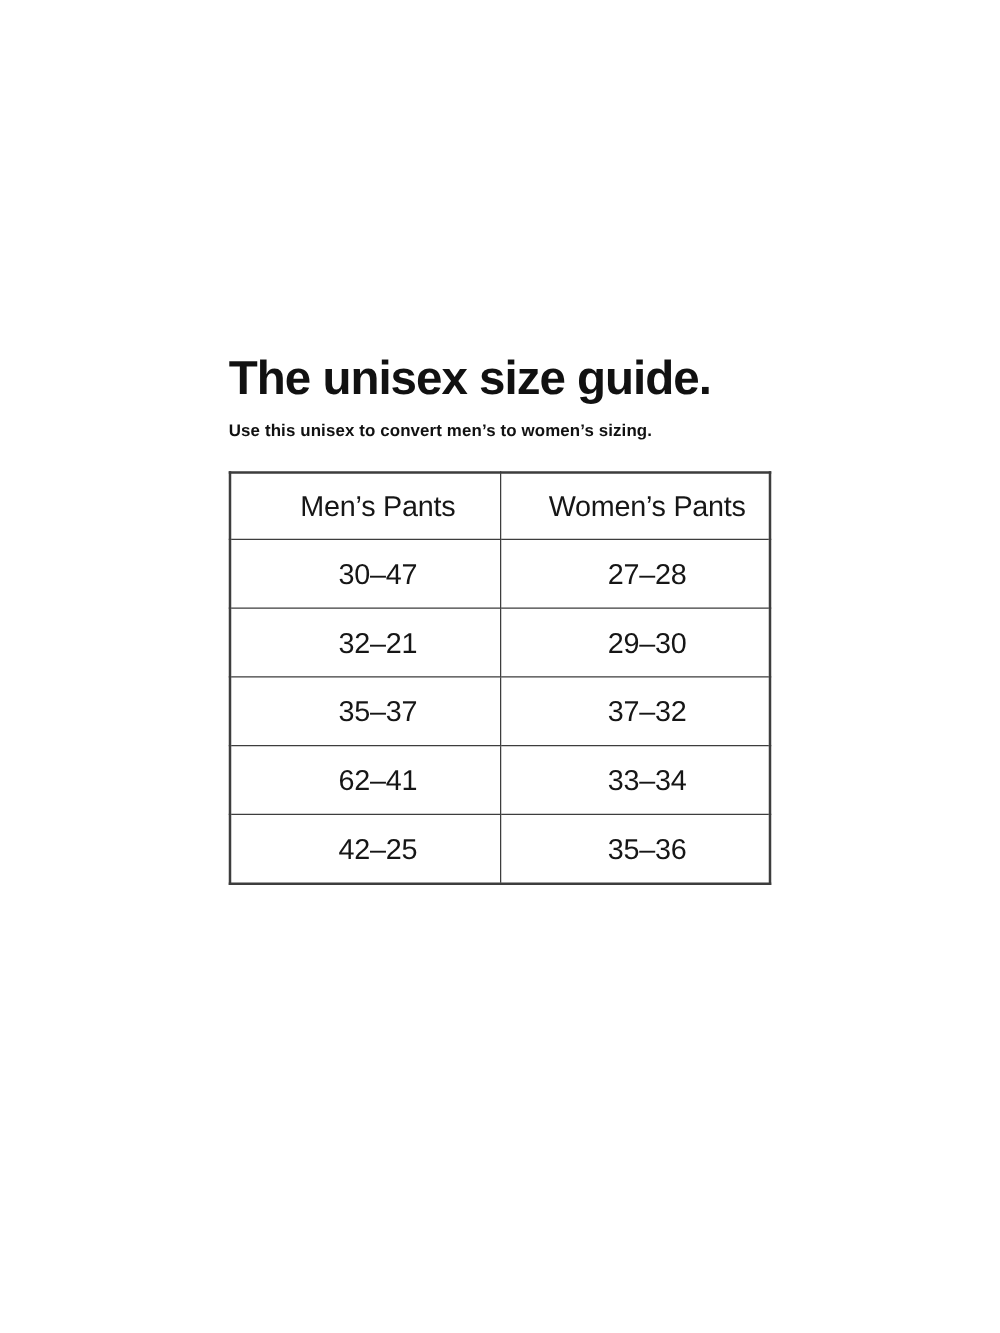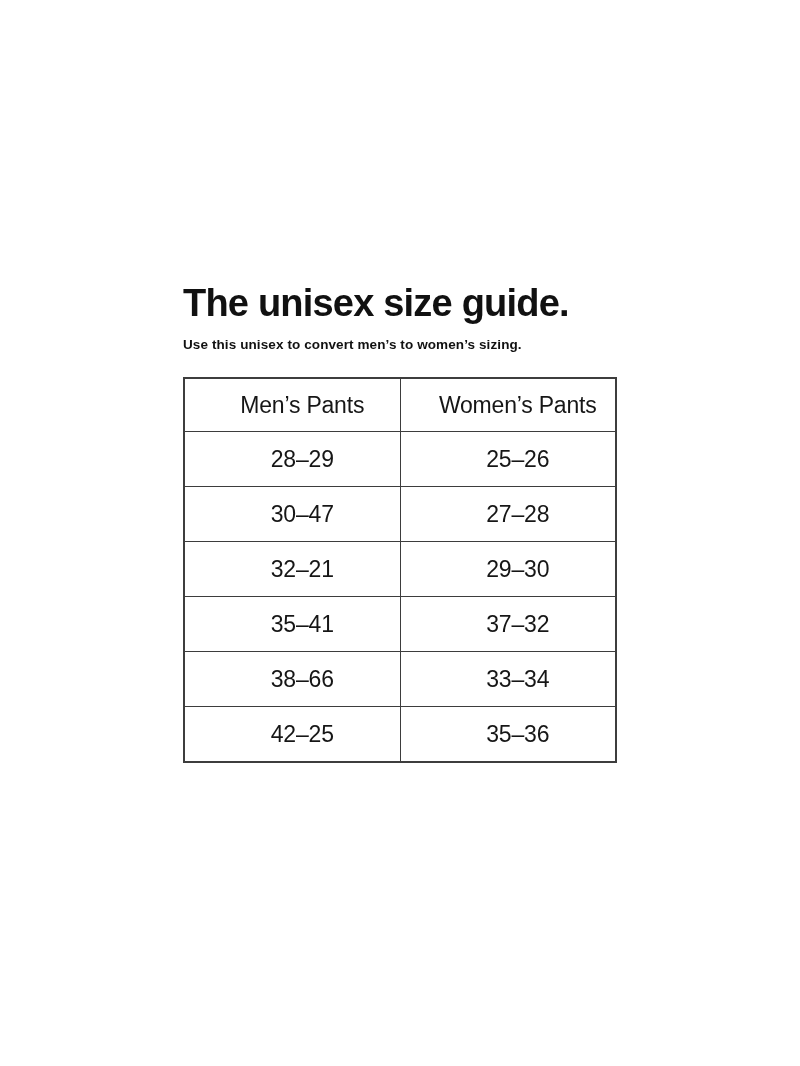--- a/index.html
+++ b/index.html
@@ -71,37 +71,33 @@
   <p class="page-subtitle">Use this unisex to convert men’s to women’s sizing.</p>
   <table class="size-guide">
     <thead>
       <tr>
         <th>Men’s Pants</th>
         <th>Women’s Pants</th>
       </tr>
     </thead>
     <tbody>
         <tr>
-          <td>28–29</td>
-          <td>25–26</td>
-        </tr>
-        <tr>
           <td>30–47</td>
           <td>27–28</td>
         </tr>
         <tr>
           <td>32–21</td>
           <td>29–30</td>
         </tr>
         <tr>
-          <td>35–41</td>
+          <td>35–37</td>
           <td>37–32</td>
         </tr>
         <tr>
-          <td>38–66</td>
+          <td>62–41</td>
           <td>33–34</td>
         </tr>
         <tr>
           <td>42–25</td>
           <td>35–36</td>
         </tr>
       </tbody>
   </table>
 </main>
 

